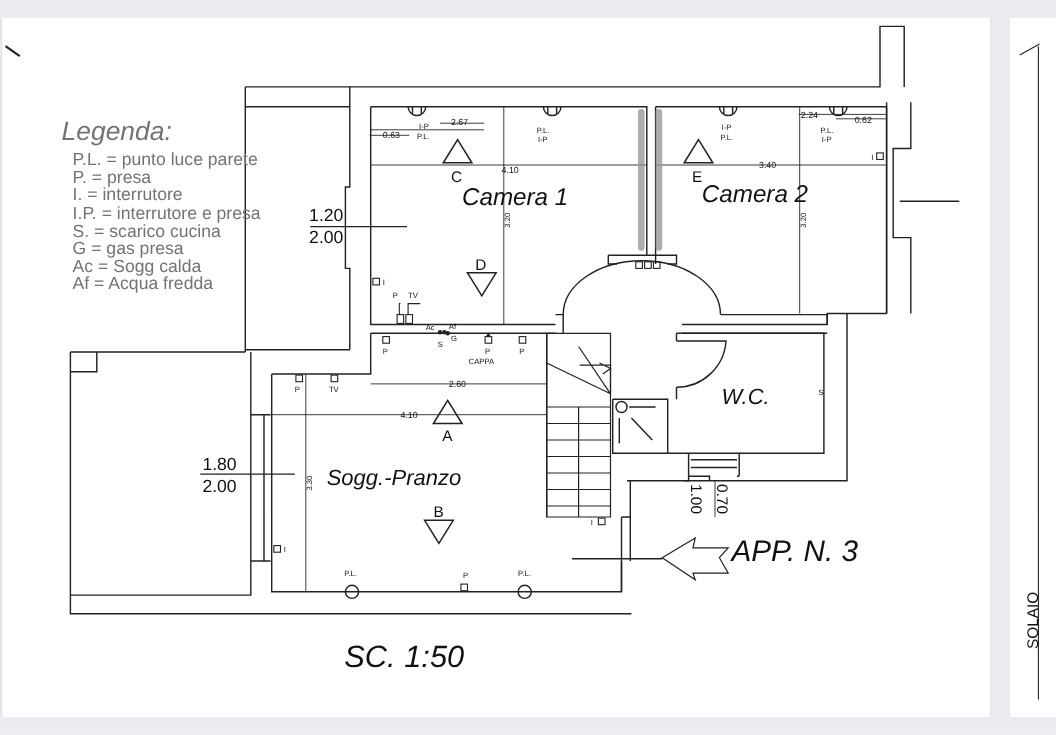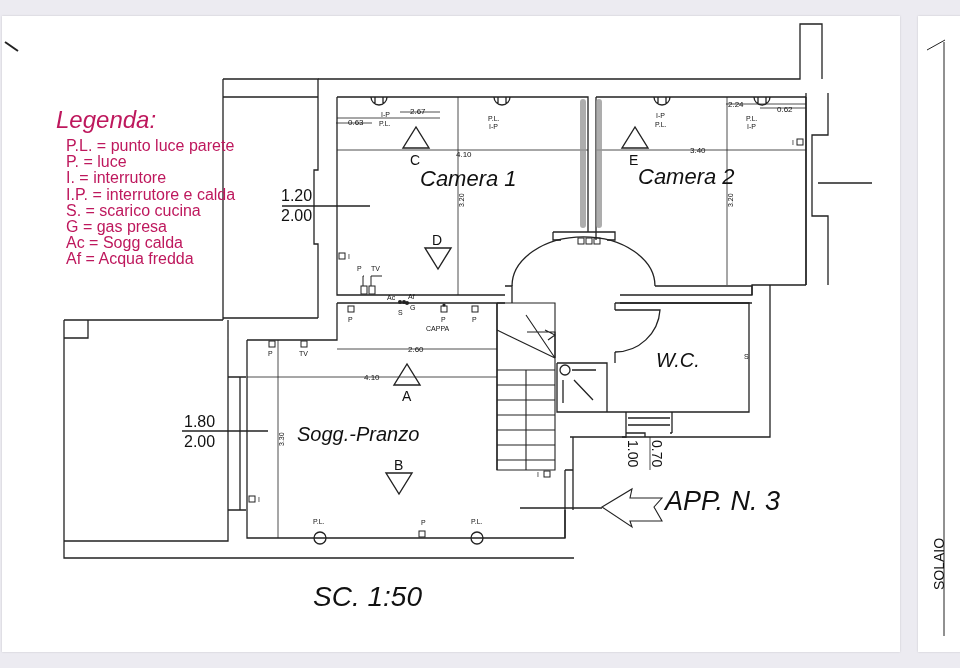--- a/index.html
+++ b/index.html
@@ -2,21 +2,21 @@
 <html><head>
 <meta charset="utf-8">
 <style>
   html,body{margin:0;padding:0;}
   body{width:960px;height:668px;background:#ecebf1;position:relative;overflow:hidden;font-family:"Liberation Sans",sans-serif;}
   .sheet{position:absolute;left:2px;top:16px;width:898px;height:636px;background:#fff;box-shadow:0 0 2px rgba(0,0,0,.15);}
   .sheet2{position:absolute;left:918px;top:16px;width:50px;height:636px;background:#fff;box-shadow:0 0 2px rgba(0,0,0,.15);}
   svg{position:absolute;left:0;top:0;}
   .t{font-family:"Liberation Sans",sans-serif;fill:#111;}
   .it{font-style:italic;}
-  .legend{position:absolute;left:56px;top:106px;color:#be185d;}
+  .legend{position:absolute;left:56px;top:106px;color:#737373;}
   .legend-title{font-size:24px;font-style:italic;margin:0 0 4px 0;line-height:28px;}
   .legend-item{font-size:16px;line-height:16.2px;margin-left:10px;}
 </style>
 </head>
 <body>
 
 <div class="sheet"></div>
 <div class="sheet2"></div>
 
 <svg width="960" height="668" viewBox="0 0 960 668">
@@ -191,20 +191,20 @@
   </g>
 
   <text class="t it" x="665" y="510" font-size="27">APP. N. 3</text>
   <text class="t it" x="313" y="606" font-size="28">SC. 1:50</text>
   <text class="t" x="0" y="0" font-size="14" transform="translate(944,590) rotate(-90)">SOLAIO</text>
 </svg>
 
 <div class="legend">
   <div class="legend-title">Legenda:</div>
   <div class="legend-item">P.L. = punto luce parete</div>
-  <div class="legend-item">P. = luce</div>
+  <div class="legend-item">P. = presa</div>
   <div class="legend-item">I. = interrutore</div>
-  <div class="legend-item">I.P. = interrutore e calda</div>
+  <div class="legend-item">I.P. = interrutore e presa</div>
   <div class="legend-item">S. = scarico cucina</div>
   <div class="legend-item">G = gas presa</div>
   <div class="legend-item">Ac = Sogg calda</div>
   <div class="legend-item">Af = Acqua fredda</div>
 </div>
 
 </body></html>

